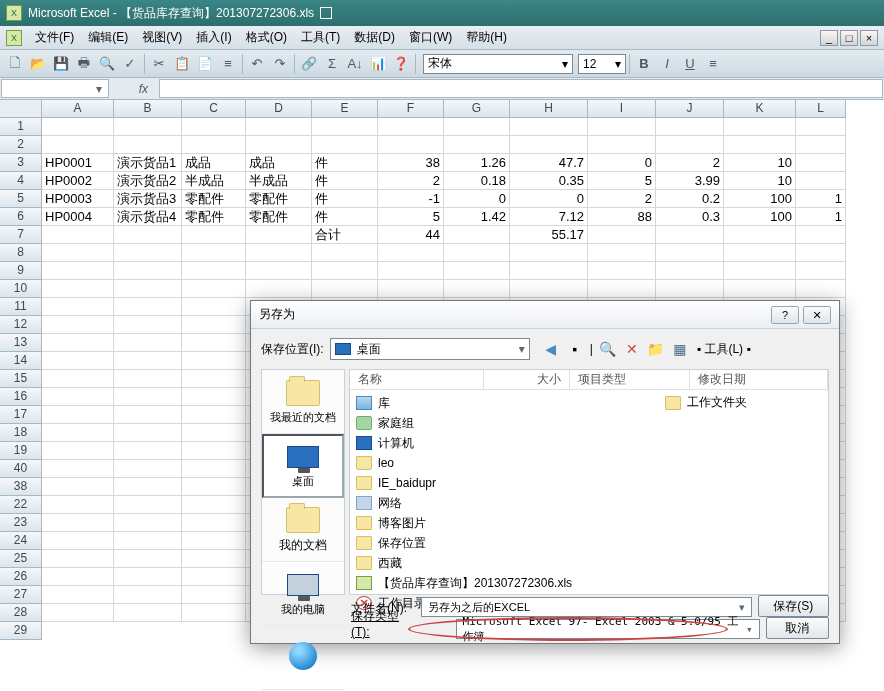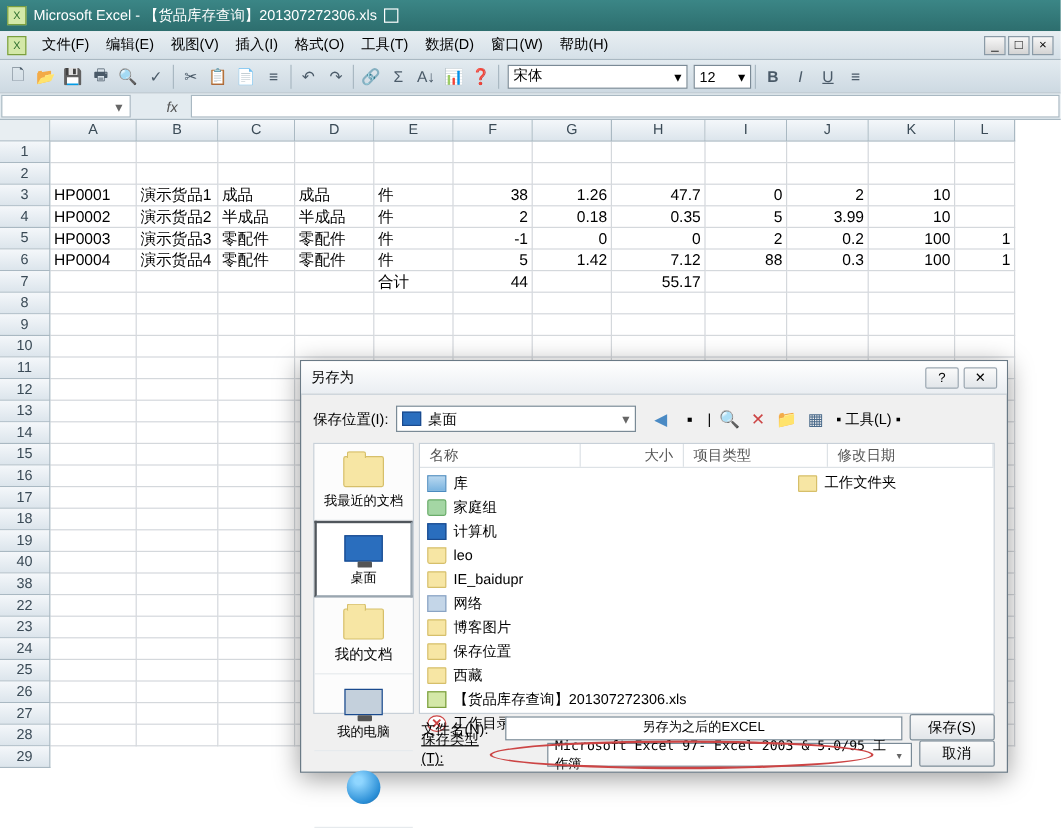--- a/index.html
+++ b/index.html
@@ -86,21 +86,21 @@
 .ico-pc{background:#2a6ebe;border:1px solid #1a4a8e;}
 .ico-net{background:#c4d6e8;border:1px solid #8aa4c4;}
 .ico-fold{background:#f7e6a4;border:1px solid #d6bf6a;border-radius:1px;}
 .ico-xls{background:#d4e8a8;border:1px solid #7a9e3e;}
 .ico-err{background:#fff;border:1px solid #c44;border-radius:50%;display:flex;align-items:center;justify-content:center;color:#c44;font-size:11px;font-weight:bold;}
 .file-folder-col2{position:absolute; left:315px; top:24px; display:flex; align-items:center; gap:6px;}
 .bottom-row { position:absolute; left:100px; right:10px; bottom:4px; height:44px;}
 .br-line { display:flex; align-items:flex-end; height:22px; gap:6px;}
 .br-input { height:20px; border:1px solid #7a8a96; background:#fff; padding:0 6px; font-size:11px; display:flex; align-items:center; justify-content:space-between;}
 .br-input .dd{color:#666;}
-.fname{width:360px;flex-direction:column;} .ftype{width:304px; font-family:"SimSun",monospace;}
+.fname{width:360px;} .ftype{width:304px; font-family:"SimSun",monospace;}
 .ftype-wrap{position:relative;padding-left:42px;}
 .ellipse{position:absolute; left:-6px; top:-2px; width:320px; height:24px; border:2px solid #c44; border-radius:50%/50%; pointer-events:none;}
 .dlg-btn { width:78px; height:22px; background:linear-gradient(to bottom,#fafafa,#e2e6ea); border:1px solid #7a8a96; border-radius:2px; text-align:center; line-height:20px; font-size:12px;}
 </style>
 </head>
 <body>
 
 <div class="titlebar">
   <div class="app-icon">X</div>
   <span class="title-text">Microsoft Excel -  【货品库存查询】201307272306.xls</span>

